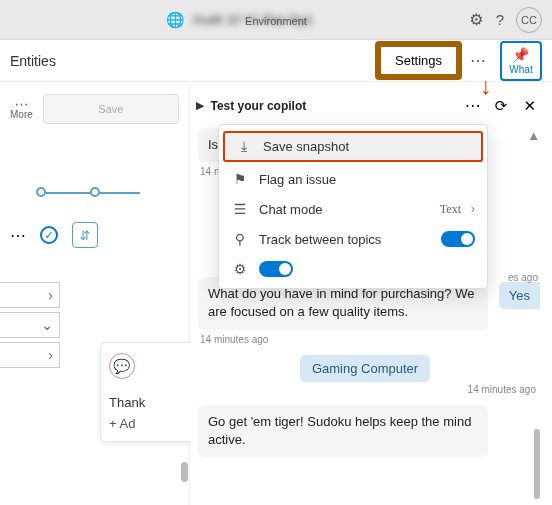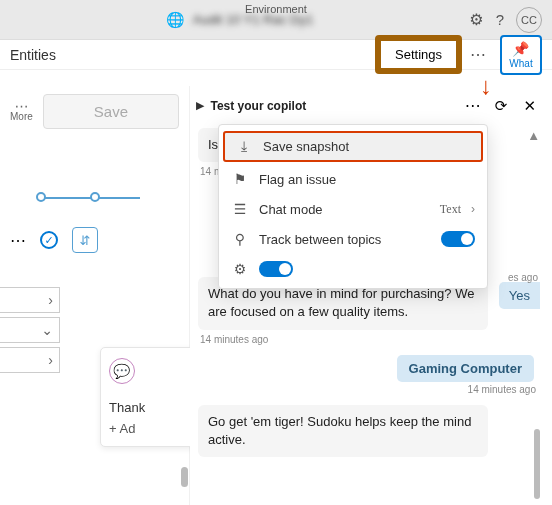--- a/index.html
+++ b/index.html
@@ -1,38 +1,38 @@
 <!DOCTYPE html>
 <html><head>
 <meta charset="utf-8">
 <style>
 * { box-sizing: border-box; margin: 0; padding: 0; font-family: "Segoe UI", sans-serif; }
 body { width: 552px; height: 505px; background: #fff; overflow: hidden; position: relative; }
 
 .topbar { height: 40px; background: #e9e9e9; display: flex; align-items: center; padding: 0 10px; border-bottom: 1px solid #ddd; }
 .topbar .env { flex: 1; display: flex; align-items: center; justify-content: center; gap: 8px; }
-.topbar .envlabel { font-size: 11px; color: #555; position: absolute; left: 50%; transform: translateX(-50%); top: 3px; }
+.topbar .envlabel { font-size: 11px; color: #555; position: absolute; left: 50%; transform: translateX(-50%); top: 15px; }
 .topbar .envtext { font-size: 13px; color: #333; filter: blur(3px); }
 .topbar .right { display: flex; align-items: center; gap: 12px; }
 .topbar .avatar { width: 26px; height: 26px; border-radius: 50%; border: 1px solid #aaa; display: flex; align-items: center; justify-content: center; font-size: 11px; color: #555; }
 
-.subbar { height: 30px; display: flex; align-items: center; padding: 0 10px; border-bottom: 1px solid #eee; }
+.subbar { height: 42px; display: flex; align-items: center; padding: 0 10px; border-bottom: 1px solid #eee; }
 .subbar .title { font-size: 14px; color: #333; }
 .subbar .spacer { flex: 1; }
 .subbar .settings-btn { padding: 6px 14px; border: 6px solid #a16207; border-radius: 4px; background: #fff; font-size: 13px; cursor: pointer; }
 .subbar .dots { padding: 4px 8px; cursor: pointer; font-size: 16px; color: #555; }
 .subbar .test-btn { margin-left: 6px; width: 42px; height: 40px; border: 2px solid #0078d4; border-radius: 4px; background: #fff; display: flex; flex-direction: column; align-items: center; justify-content: center; cursor: pointer; color: #0078d4; font-size: 10px; gap: 1px; }
 
 .main { position: absolute; top: 86px; left: 0; right: 0; bottom: 0; display: flex; }
 
 .leftpane { width: 190px; position: relative; border-right: 1px solid #f0f0f0; }
 .leftpane .more-save { display: flex; align-items: center; gap: 10px; padding: 8px 10px; }
 .leftpane .more { display: flex; flex-direction: column; align-items: center; font-size: 10px; color: #666; cursor: pointer; }
 .leftpane .more .d { font-size: 14px; line-height: 10px; }
-.leftpane .savebtn { flex: 1; padding: 8px 18px; border: 1px solid #ddd; background: #f5f5f5; color: #aaa; border-radius: 4px; font-size: 15px; }
+.leftpane .savebtn { flex: 1; padding: 8px 18px; border: 1px solid #ddd; background: #f5f5f5; color: #aaa; border-radius: 4px; font-size: 11px; }
 .canvas-stub { position: relative; height: 350px; }
 .timeline { position: absolute; left: 40px; top: 60px; width: 100px; height: 2px; background: #56a0d3; }
 .timeline-dot { position: absolute; width: 10px; height: 10px; background: #fff; border: 2px solid #56a0d3; border-radius: 50%; top: -5px; }
 .node1 { position: absolute; left: 10px; top: 90px; display: flex; gap: 14px; align-items: center; }
 .node1 .d { font-size: 16px; cursor: pointer; }
 .check { width: 18px; height: 18px; border: 2px solid #0078d4; border-radius: 50%; display: flex; align-items: center; justify-content: center; color: #0078d4; font-size: 11px; }
 .box { width: 26px; height: 26px; border: 1px solid #56a0d3; border-radius: 4px; display: flex; align-items: center; justify-content: center; color: #56a0d3; font-size: 13px; }
 .rows { position: absolute; left: 0; top: 150px; width: 60px; }
 .rows .row { height: 26px; border: 1px solid #ccc; border-left: none; display: flex; align-items: center; justify-content: flex-end; padding-right: 6px; font-size: 14px; color: #666; margin-bottom: 4px; }
 .card { position: absolute; left: 100px; top: 210px; width: 95px; background: #fff; border: 1px solid #e5e5e5; border-radius: 5px; box-shadow: 0 2px 6px rgba(0,0,0,0.08); padding: 10px 8px; }
@@ -60,21 +60,21 @@
 .menu .item .val { color: #666; font-size: 12px; font-family: Liberation Serif, serif; }
 .menu .item .chev { color: #888; font-size: 12px; }
 .toggle { width: 34px; height: 16px; background: #0078d4; border-radius: 10px; position: relative; cursor: pointer; }
 .toggle::after { content: ""; position: absolute; right: 2px; top: 2px; width: 12px; height: 12px; background: #fff; border-radius: 50%; }
 
 .chat { position: absolute; top: 38px; bottom: 0; left: 6px; right: 12px; overflow: hidden; }
 .bot { background: #f5f5f5; border-radius: 6px; padding: 8px 10px; margin: 4px 2px; font-size: 13px; color: #222; max-width: 290px; line-height: 1.4; }
 .ts { font-size: 10px; color: #888; margin: 2px 4px 10px 4px; }
 .ts.right { text-align: right; }
 .userpill { display: inline-block; background: #d6e8f5; color: #2a5a7a; padding: 6px 12px; border-radius: 5px; font-size: 13px; }
-.userpill-wrap { text-align: right; margin: 6px 6px 2px 0; font-weight: bold; }
+.userpill-wrap { text-align: center; margin: 6px 6px 2px 0; }
 .yes-stub { position: absolute; right: 0; top: 120px; background: #d6e8f5; color: #2a5a7a; padding: 6px 10px; border-radius: 5px 0 0 5px; font-size: 13px; margin-top: 38px; }
 .yes-ts { position: absolute; right: 2px; top: 148px; font-size: 10px; color: #888; }
 .scroll-up { position: absolute; right: 0; top: 4px; color: #888; cursor: pointer; font-size: 13px; }
 .scrollthumb { position: absolute; right: 0; bottom: 6px; width: 6px; height: 70px; background: #bbb; border-radius: 4px; }
 </style>
 </head>
 <body>
 
 <div class="topbar">
   <div class="env">

